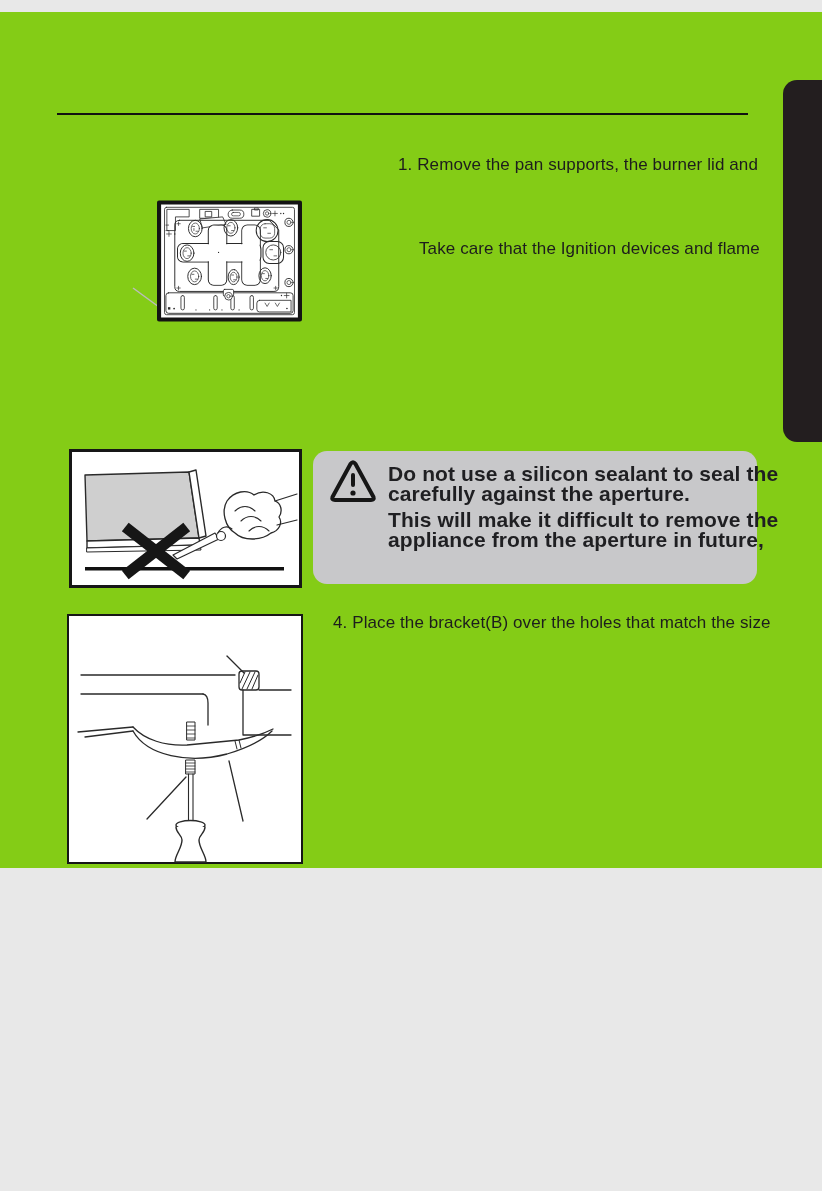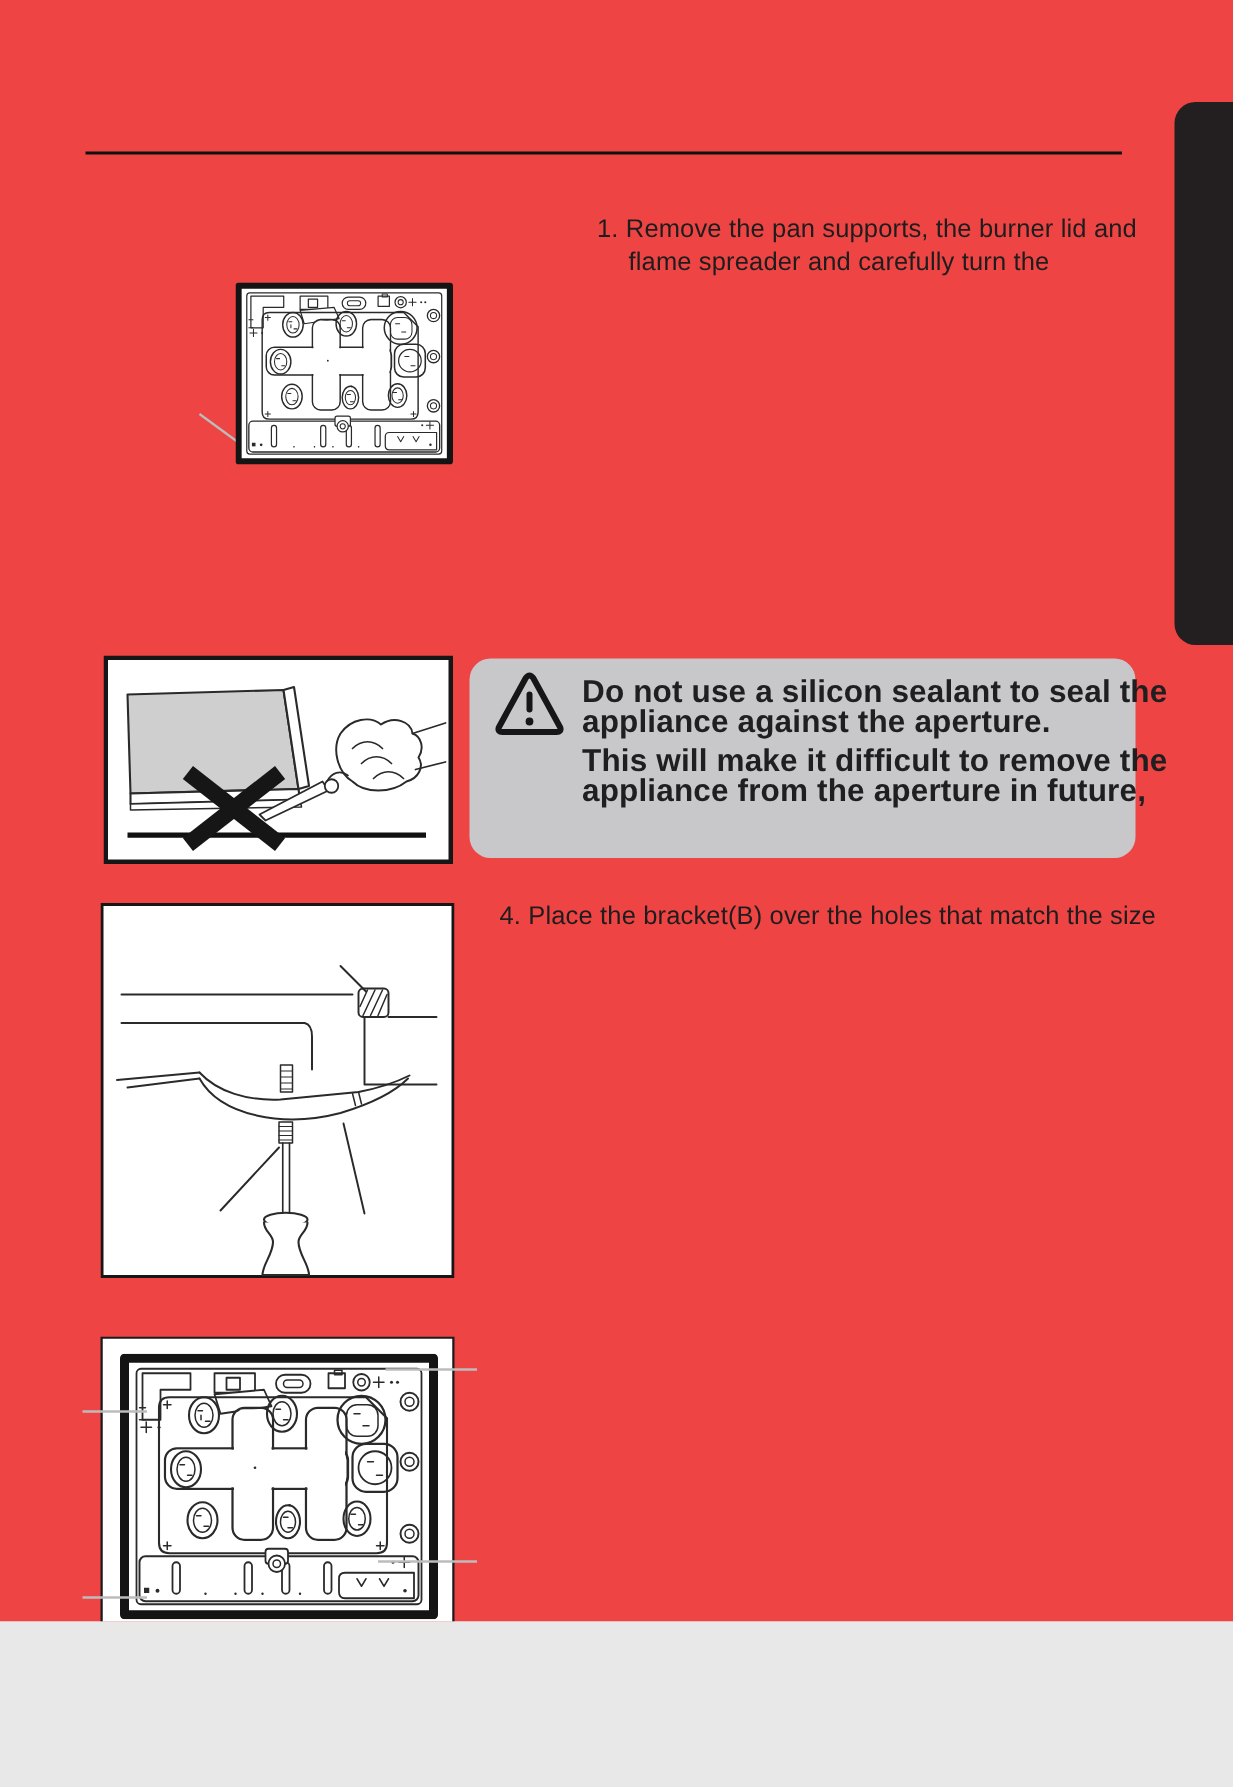--- a/index.html
+++ b/index.html
@@ -1,20 +1,20 @@
 <!DOCTYPE html>
 <html><head>
 <meta charset="utf-8">
 <style>
   html,body{margin:0;padding:0;background:#e8e8e8;}
   .page{
     position:relative;
-    width:822px;height:1081px;
-    background:#ef4444;
-    margin:0 auto;
+    width:822px;height:856px;
+    background:#84cc16;
+    margin:12px auto;
     overflow:hidden;
     font-family:"Liberation Sans", sans-serif;
     color:#1d1d1d;
   }
   .abs{position:absolute;}
   .t{
     position:absolute;
     white-space:nowrap;
     font-size:17px;
     line-height:21px;
@@ -156,21 +156,21 @@
         </g>
       </symbol>
     </defs>
   </svg>
 
   <div class="rule"></div>
 
   <div class="side-tab" style="background: rgb(35, 30, 31);"></div>
 
   <div class="t" style="left:398px;top:142px;"><span class="lnum">1.</span>&nbsp;<span>Remove the pan supports, the burner lid and</span></div>
-  <div class="t" style="left:419px;top:164px;">flame spreader and carefully turn the</div>
+  <div class="t" style="left:419px;top:226px;">Take care that the Ignition devices and flame</div>
 
   <svg class="abs" style="left:131px;top:188px;" width="171" height="122" viewBox="0 0 171 122">
     <line x1="2" y1="88" x2="28" y2="107" stroke="#bcbcbc" stroke-width="1.5"></line>
     <use href="#cooktop" x="26" y="0" width="145" height="122"></use>
   </svg>
 
   <svg class="abs" style="left:69px;top:437px;" width="233" height="139" viewBox="0 0 233 139">
     <rect x="1.5" y="1.5" width="230" height="136" fill="#ffffff" stroke="#161616" stroke-width="3"></rect>
     <g stroke="#2a2a2a" stroke-width="1.4" fill="none" stroke-linejoin="round" stroke-linecap="round">
 
@@ -198,21 +198,21 @@
     </g>
   </svg>
 
   <div class="warnbox" style="background: rgb(200, 200, 202);"></div>
   <svg class="abs" style="left:329px;top:448px;" width="48" height="44" viewBox="0 0 48 44">
     <path d="M21.5 4 L3.5 37 Q2.5 40 6 40 H42 Q45.5 40 44.5 37 L26.5 4 Q24 0.5 21.5 4 Z" fill="none" stroke="#161616" stroke-width="4" stroke-linejoin="round"></path>
     <rect x="22" y="13" width="4" height="14" rx="2" fill="#161616"></rect>
     <circle cx="24" cy="33" r="2.6" fill="#161616"></circle>
   </svg>
   <div class="wline" style="left:388px;top:450px;">Do not use a silicon sealant to seal the</div>
-  <div class="wline" style="left:388px;top:470px;">appliance against the aperture.</div>
+  <div class="wline" style="left:388px;top:470px;">carefully against the aperture.</div>
   <div class="wline" style="left:388px;top:516px;">appliance from the aperture in future,</div>
   <div class="wline" style="left:388px;top:496px;">This will make it difficult to remove the</div>
 
   <div class="t" style="left:333px;top:600px;">4. Place the bracket(B) over the holes that match the size</div>
 
   <svg class="abs" style="left:67px;top:602px;" width="236" height="250" viewBox="0 0 236 250">
     <rect x="1" y="1" width="234" height="248" fill="#ffffff" stroke="#161616" stroke-width="2"></rect>
     <g stroke="#2a2a2a" stroke-width="1.3" fill="none" stroke-linejoin="round" stroke-linecap="round">
 
       <line x1="14" y1="61" x2="168" y2="61"></line>

